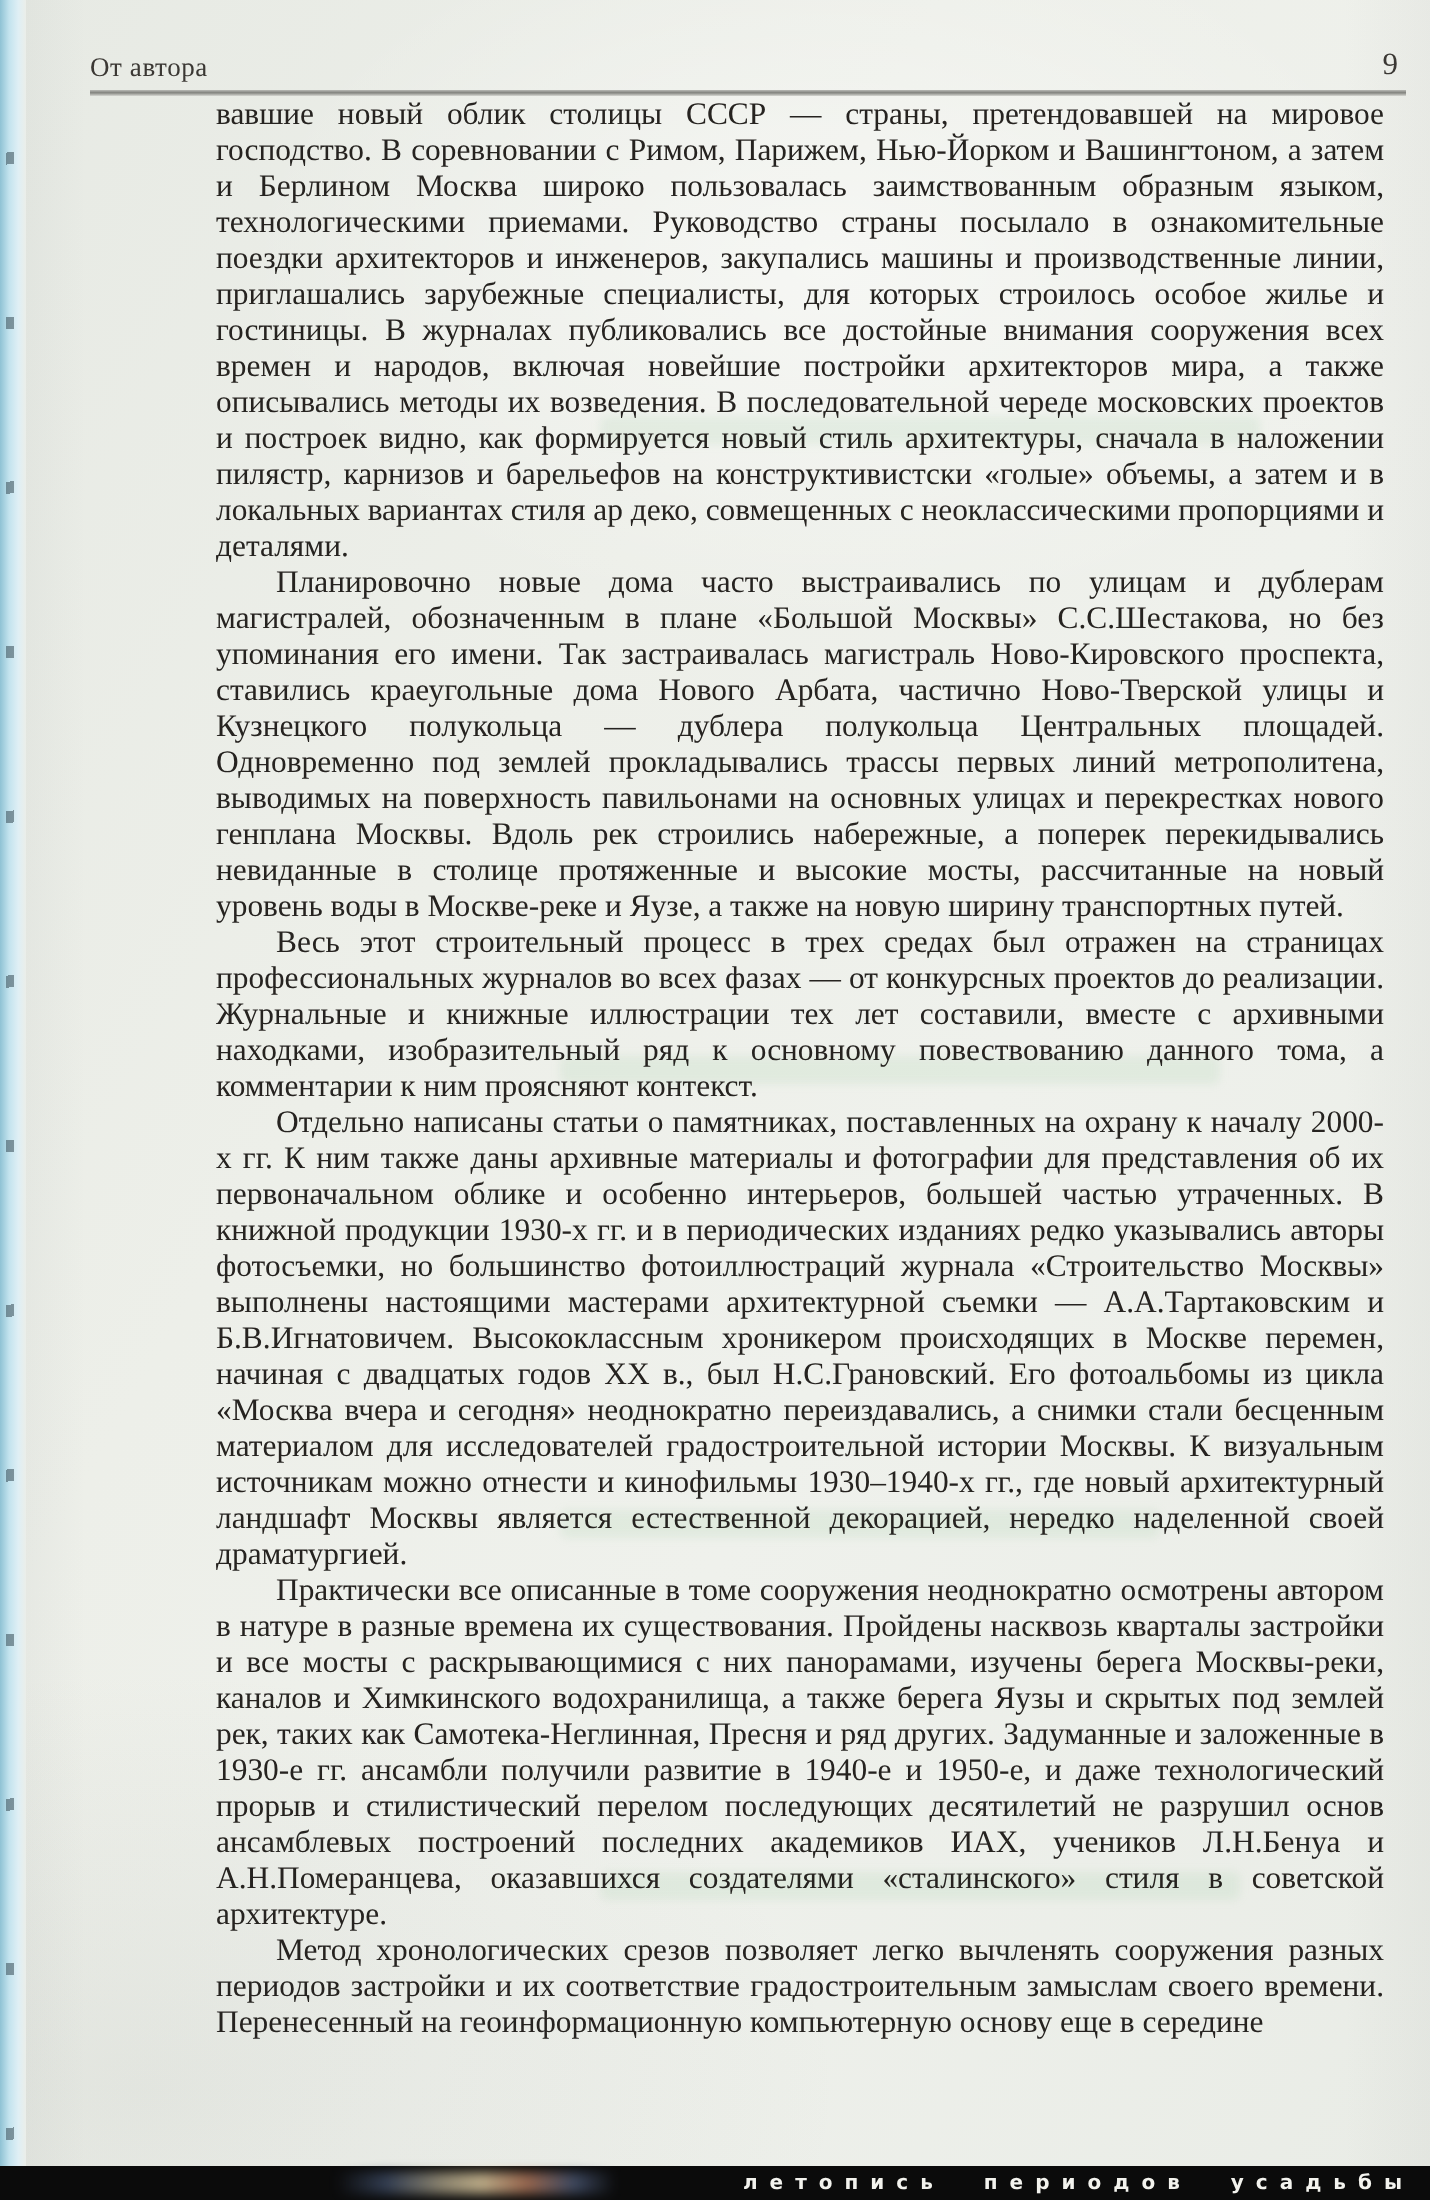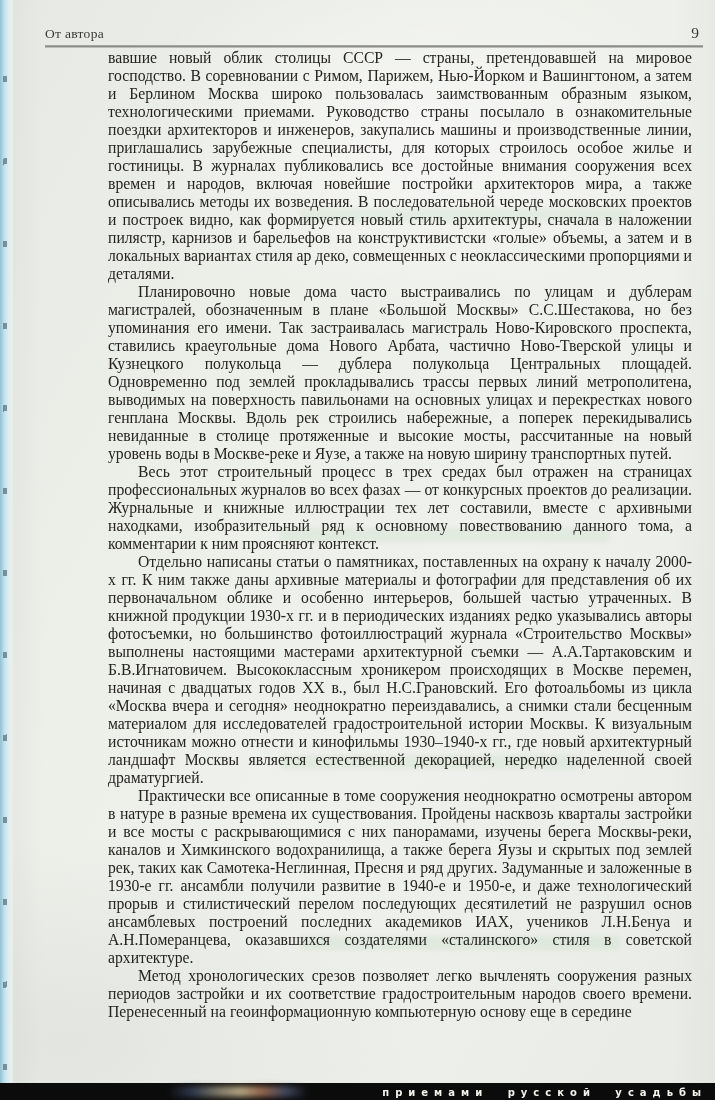--- a/index.html
+++ b/index.html
@@ -106,19 +106,19 @@
 <div class="hl-artifact" style="left:280px; top:528px; width:330px;"></div>
 <div class="hl-artifact" style="left:280px; top:755px; width:300px;"></div>
 <div class="hl-artifact" style="left:300px; top:936px; width:320px;"></div>
 
 <div class="page-body">
     <p class="no-indent">вавшие новый облик столицы СССР — страны, претендовавшей на мировое господство. В соревновании с Римом, Парижем, Нью-Йорком и Вашингтоном, а затем и Берлином Москва широко пользовалась заимствованным образным языком, технологическими приемами. Руководство страны посылало в ознакомительные поездки архитекторов и инженеров, закупались машины и производственные линии, приглашались зарубежные специалисты, для которых строилось особое жилье и гостиницы. В журналах публиковались все достойные внимания сооружения всех времен и народов, включая новейшие постройки архитекторов мира, а также описывались методы их возведения. В последовательной череде московских проектов и построек видно, как формируется новый стиль архитектуры, сначала в наложении пилястр, карнизов и барельефов на конструктивистски «голые» объемы, а затем и в локальных вариантах стиля ар деко, совмещенных с неоклассическими пропорциями и деталями.</p>
     <p>Планировочно новые дома часто выстраивались по улицам и дублерам магистралей, обозначенным в плане «Большой Москвы» С.С.Шестакова, но без упоминания его имени. Так застраивалась магистраль Ново-Кировского проспекта, ставились краеугольные дома Нового Арбата, частично Ново-Тверской улицы и Кузнецкого полукольца — дублера полукольца Центральных площадей. Одновременно под землей прокладывались трассы первых линий метрополитена, выводимых на поверхность павильонами на основных улицах и перекрестках нового генплана Москвы. Вдоль рек строились набережные, а поперек перекидывались невиданные в столице протяженные и высокие мосты, рассчитанные на новый уровень воды в Москве-реке и Яузе, а также на новую ширину транспортных путей.</p>
     <p>Весь этот строительный процесс в трех средах был отражен на страницах профессиональных журналов во всех фазах — от конкурсных проектов до реализации. Журнальные и книжные иллюстрации тех лет составили, вместе с архивными находками, изобразительный ряд к основному повествованию данного тома, а комментарии к ним проясняют контекст.</p>
     <p>Отдельно написаны статьи о памятниках, поставленных на охрану к началу 2000-х гг. К ним также даны архивные материалы и фотографии для представления об их первоначальном облике и особенно интерьеров, большей частью утраченных. В книжной продукции 1930-х гг. и в периодических изданиях редко указывались авторы фотосъемки, но большинство фотоиллюстраций журнала «Строительство Москвы» выполнены настоящими мастерами архитектурной съемки — А.А.Тартаковским и Б.В.Игнатовичем. Высококлассным хроникером происходящих в Москве перемен, начиная с двадцатых годов XX в., был Н.С.Грановский. Его фотоальбомы из цикла «Москва вчера и сегодня» неоднократно переиздавались, а снимки стали бесценным материалом для исследователей градостроительной истории Москвы. К визуальным источникам можно отнести и кинофильмы 1930–1940-х гг., где новый архитектурный ландшафт Москвы является естественной декорацией, нередко наделенной своей драматургией.</p>
     <p>Практически все описанные в томе сооружения неоднократно осмотрены автором в натуре в разные времена их существования. Пройдены насквозь кварталы застройки и все мосты с раскрывающимися с них панорамами, изучены берега Москвы-реки, каналов и Химкинского водохранилища, а также берега Яузы и скрытых под землей рек, таких как Самотека-Неглинная, Пресня и ряд других. Задуманные и заложенные в 1930-е гг. ансамбли получили развитие в 1940-е и 1950-е, и даже технологический прорыв и стилистический перелом последующих десятилетий не разрушил основ ансамблевых построений последних академиков ИАХ, учеников Л.Н.Бенуа и А.Н.Померанцева, оказавшихся создателями «сталинского» стиля в советской архитектуре.</p>
-    <p>Метод хронологических срезов позволяет легко вычленять сооружения разных периодов застройки и их соответствие градостроительным народов своего времени. Перенесенный на геоинформационную компьютерную основу еще в середине</p>
+    <p>Метод хронологических срезов позволяет легко вычленять сооружения разных периодов застройки и их соответствие градостроительным замыслам своего времени. Перенесенный на геоинформационную компьютерную основу еще в середине</p>
   </div>
 
 <div class="footer-bar">
   <div class="footer-rainbow"></div>
-  <span class="footer-caption">приемами русской усадьбы</span>
+  <span class="footer-caption">летопись периодов усадьбы</span>
 </div>
 
 </body></html>

